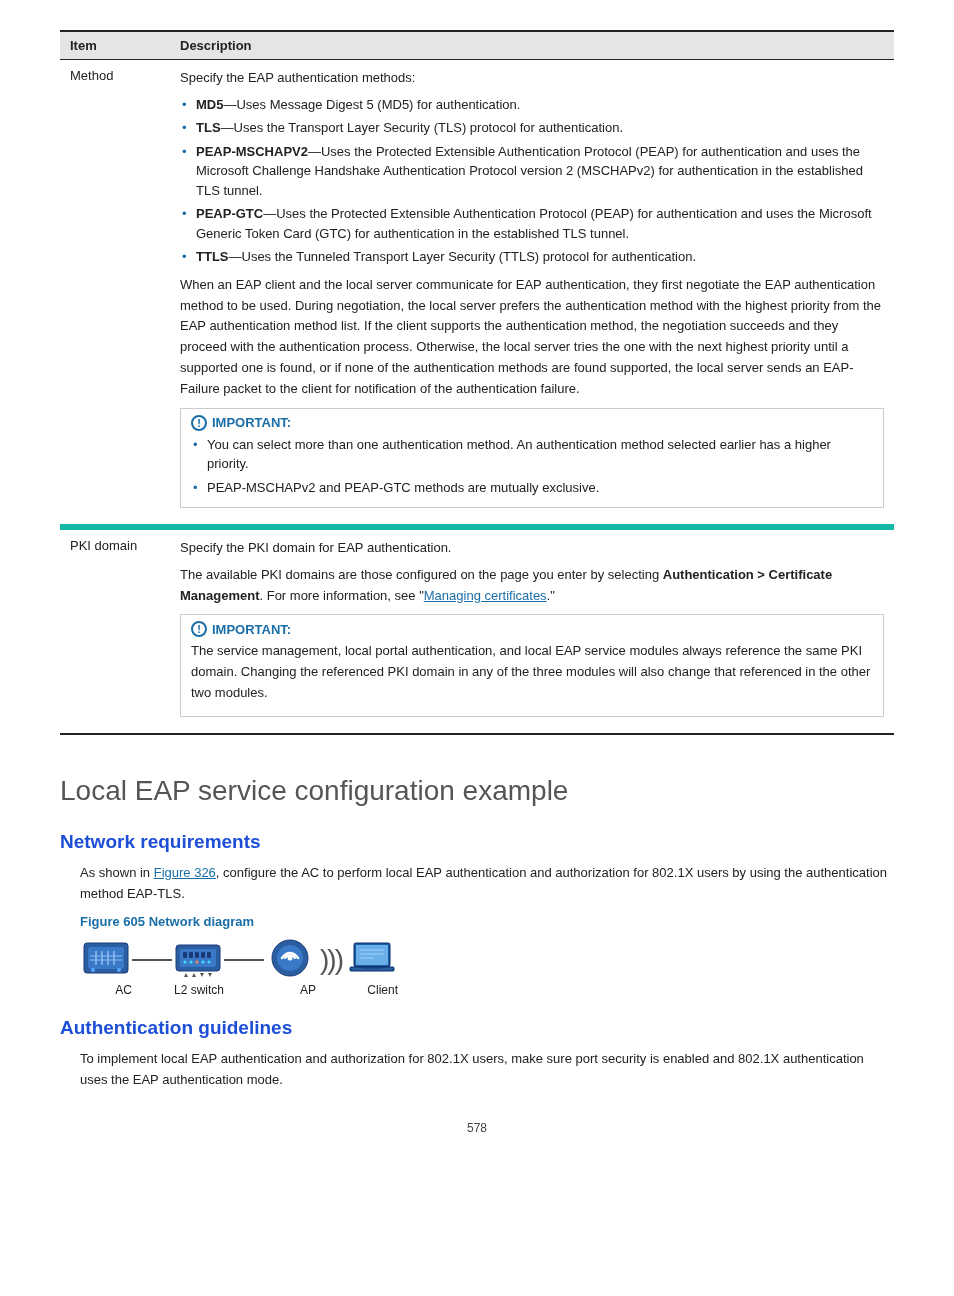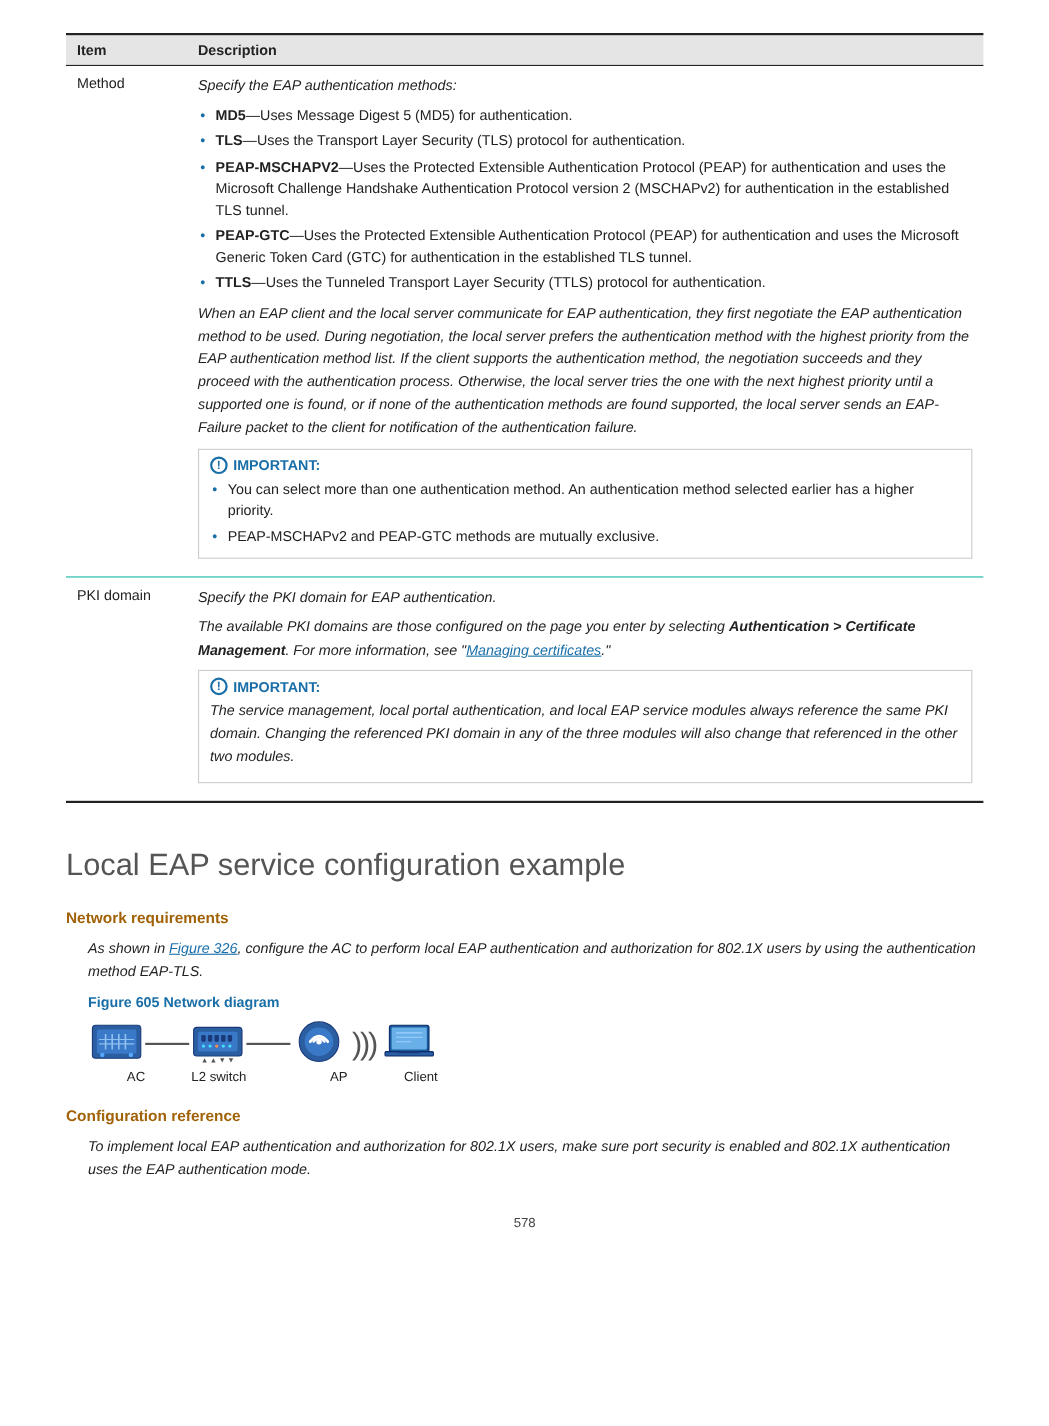--- a/index.html
+++ b/index.html
@@ -22,21 +22,21 @@
     }
     .main-table th {
       border-top: 2px solid #222;
       border-bottom: 1.5px solid #222;
       padding: 6px 10px;
       text-align: left;
       font-weight: bold;
       background: #e5e5e5;
     }
     .main-table td {
-      border-bottom: 1px solid #14b8a6;
+      border-bottom: 6px solid #14b8a6;
       padding: 8px 10px;
       vertical-align: top;
     }
     .main-table tr:last-child td {
       border-bottom: 2px solid #222;
     }
     .item-col {
       width: 110px;
       vertical-align: middle;
     }
@@ -91,23 +91,23 @@
     
     .section-heading {
       font-size: 28px;
       font-weight: normal;
       color: #555;
       margin-bottom: 24px;
       border-bottom: none;
     }
 
     .subsection-heading {
-      font-size: 14px;
-      font-weight: bold;
-      color: #a16207;
+      font-size: 19px;
+      font-weight: bold;
+      color: #1d4ed8;
       margin-bottom: 10px;
     }
 
     .body-text {
       line-height: 1.6;
       margin-bottom: 10px;
       padding-left: 20px;
     }
 
     .figure-caption {
@@ -164,21 +164,21 @@
       color: #444;
     }
 
     a, .link-text {
       color: #1a6ea8;
       text-decoration: underline;
       margin-top: 30px;
     }
 
     .bold { font-weight: bold; }
-    p { line-height: 1.6; margin-bottom: 6px; font-style: italic; }
+    p { line-height: 1.6; margin-bottom: 6px; }
   </style>
 </head>
 <body>
 
 <table class="main-table">
   <thead>
     <tr>
       <th>Item</th>
       <th>Description</th>
     </tr>
@@ -308,19 +308,19 @@
 
         <rect x="4" y="30" width="44" height="4" rx="1" fill="#2a5ea0" stroke="#0a2a6a" stroke-width="1"></rect>
         <rect x="16" y="30" width="20" height="1.5" rx="1" fill="#1a3a7a"></rect>
       </svg>
       <span class="node-label">Client</span>
     </div>
   </div>
 </div>
 
 <div style="margin-top: 20px;">
-  <div class="subsection-heading">Configuration reference</div>
+  <div class="subsection-heading">Authentication guidelines</div>
   <p class="body-text">
     To implement local EAP authentication and authorization for 802.1X users, make sure port security is enabled and 802.1X authentication uses the EAP authentication mode.
   </p>
 </div>
 
 <div class="page-number">578</div>
 
 </body></html>

